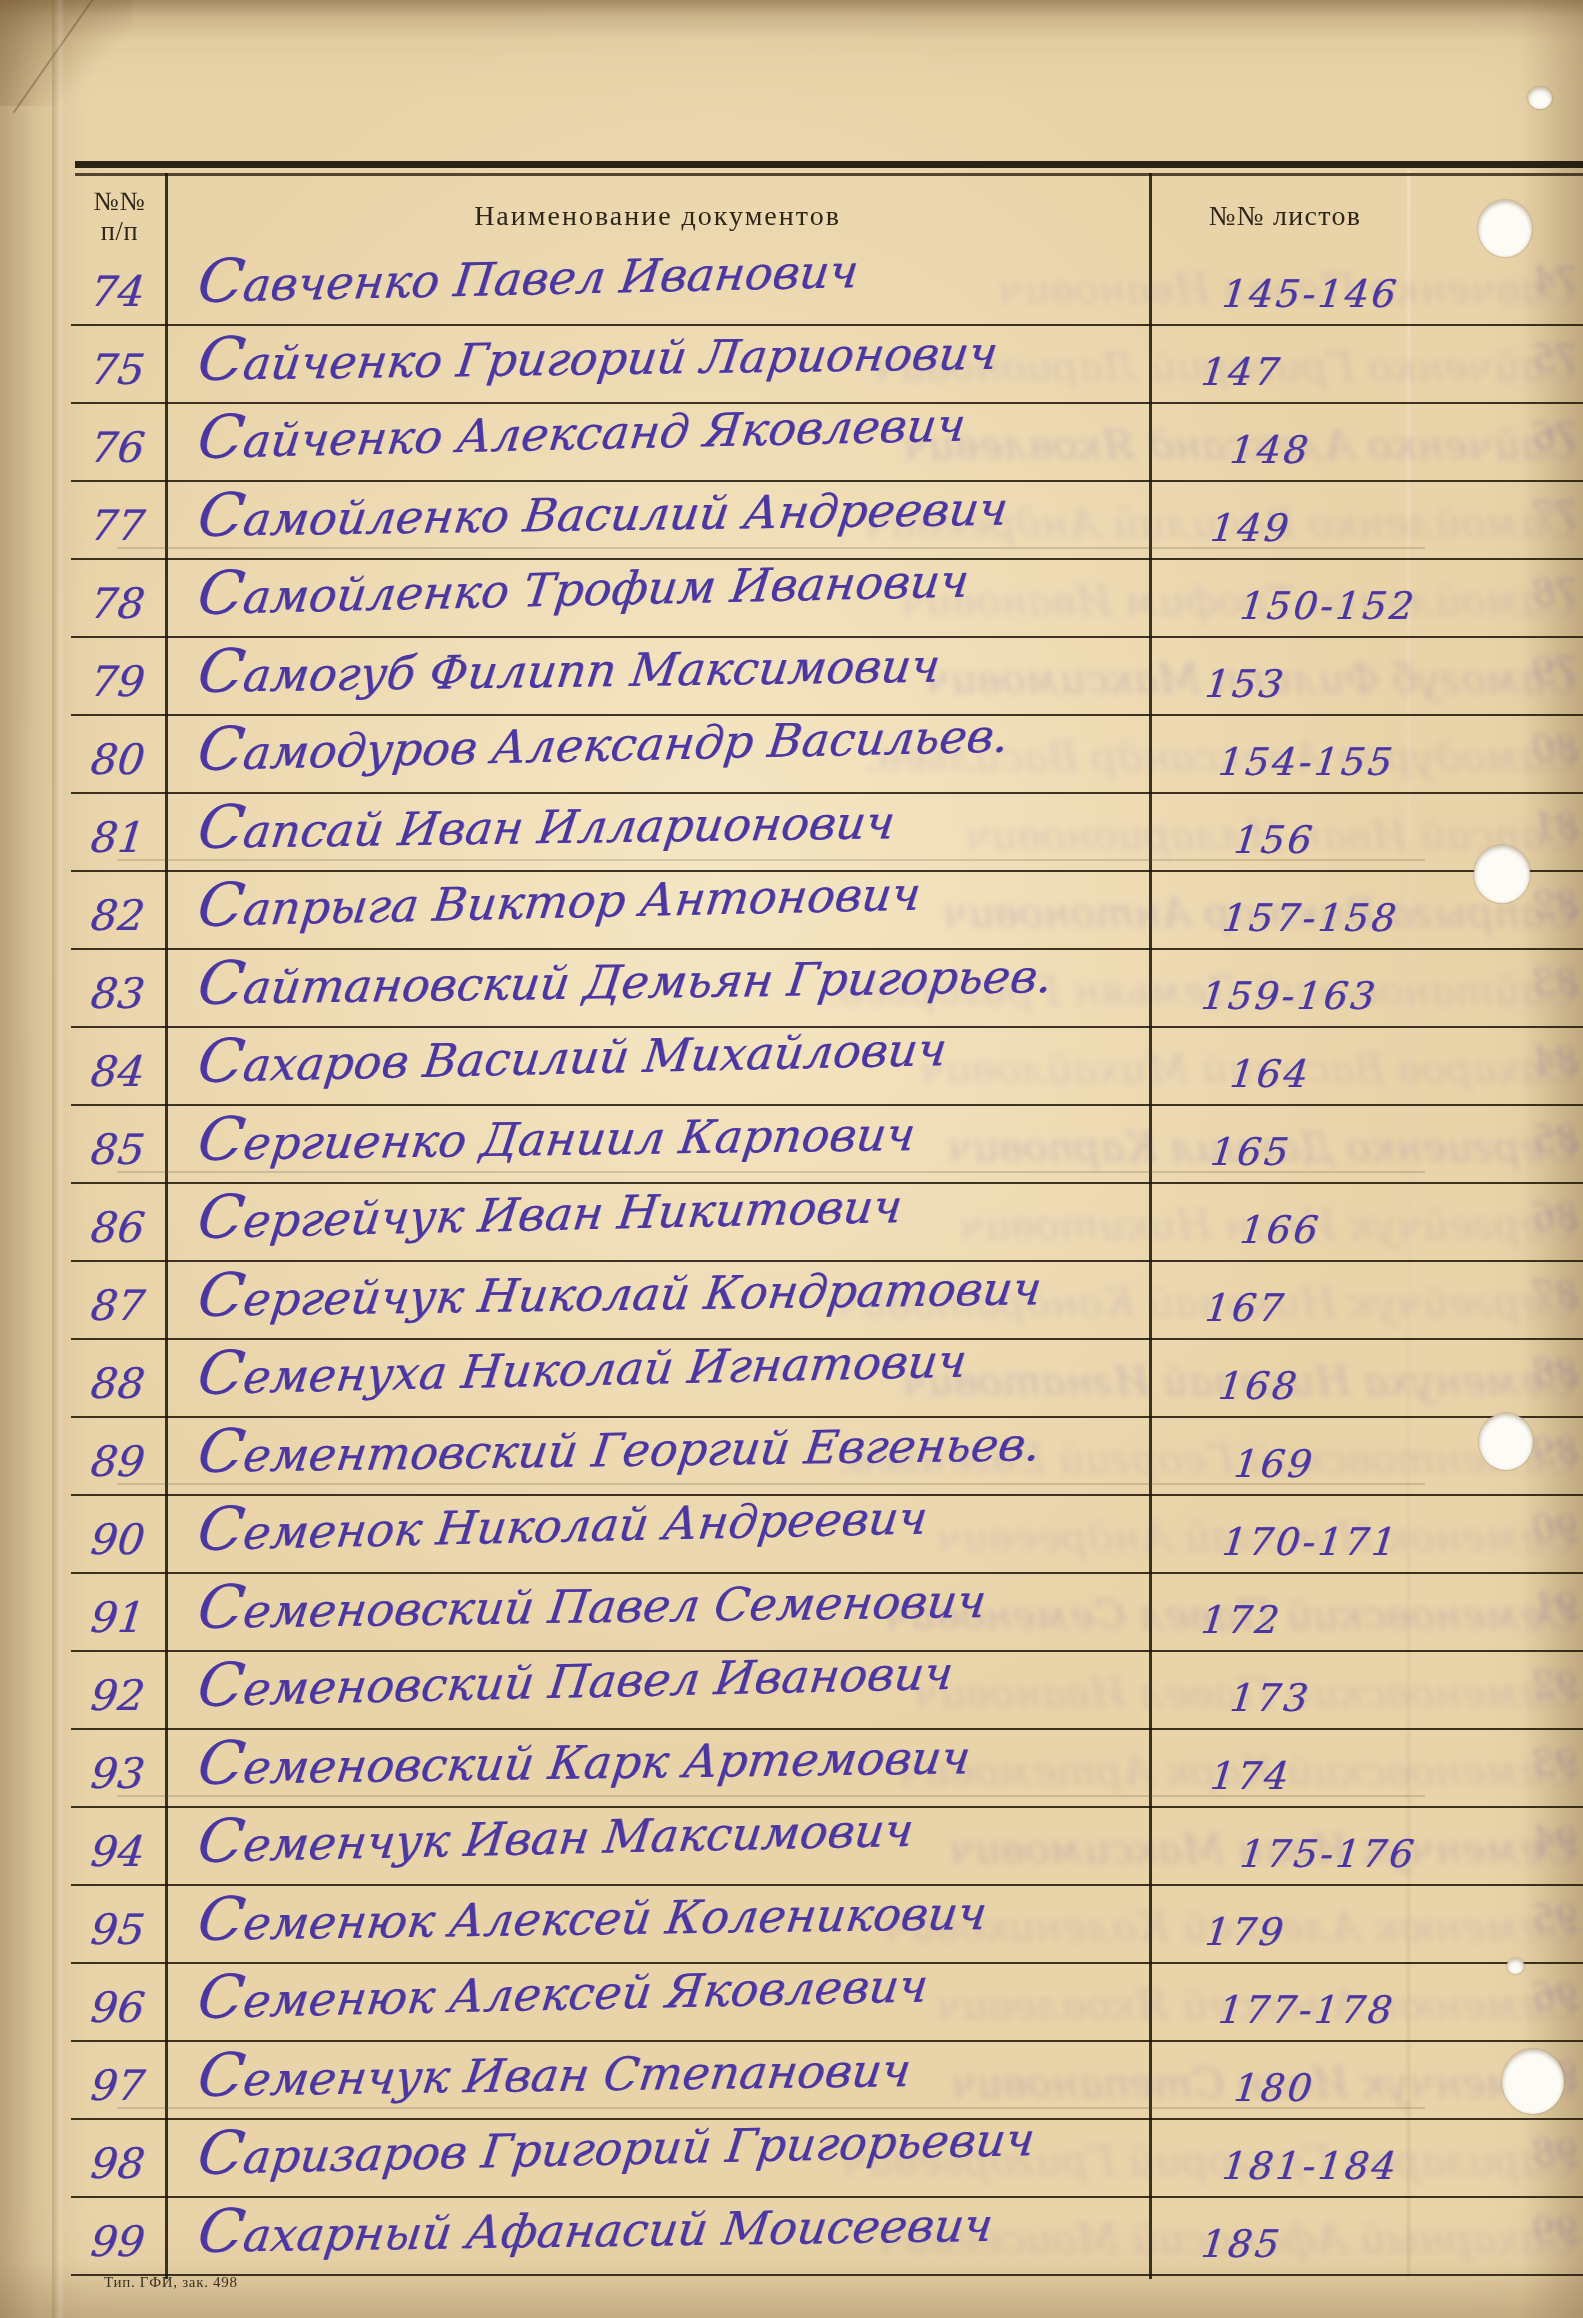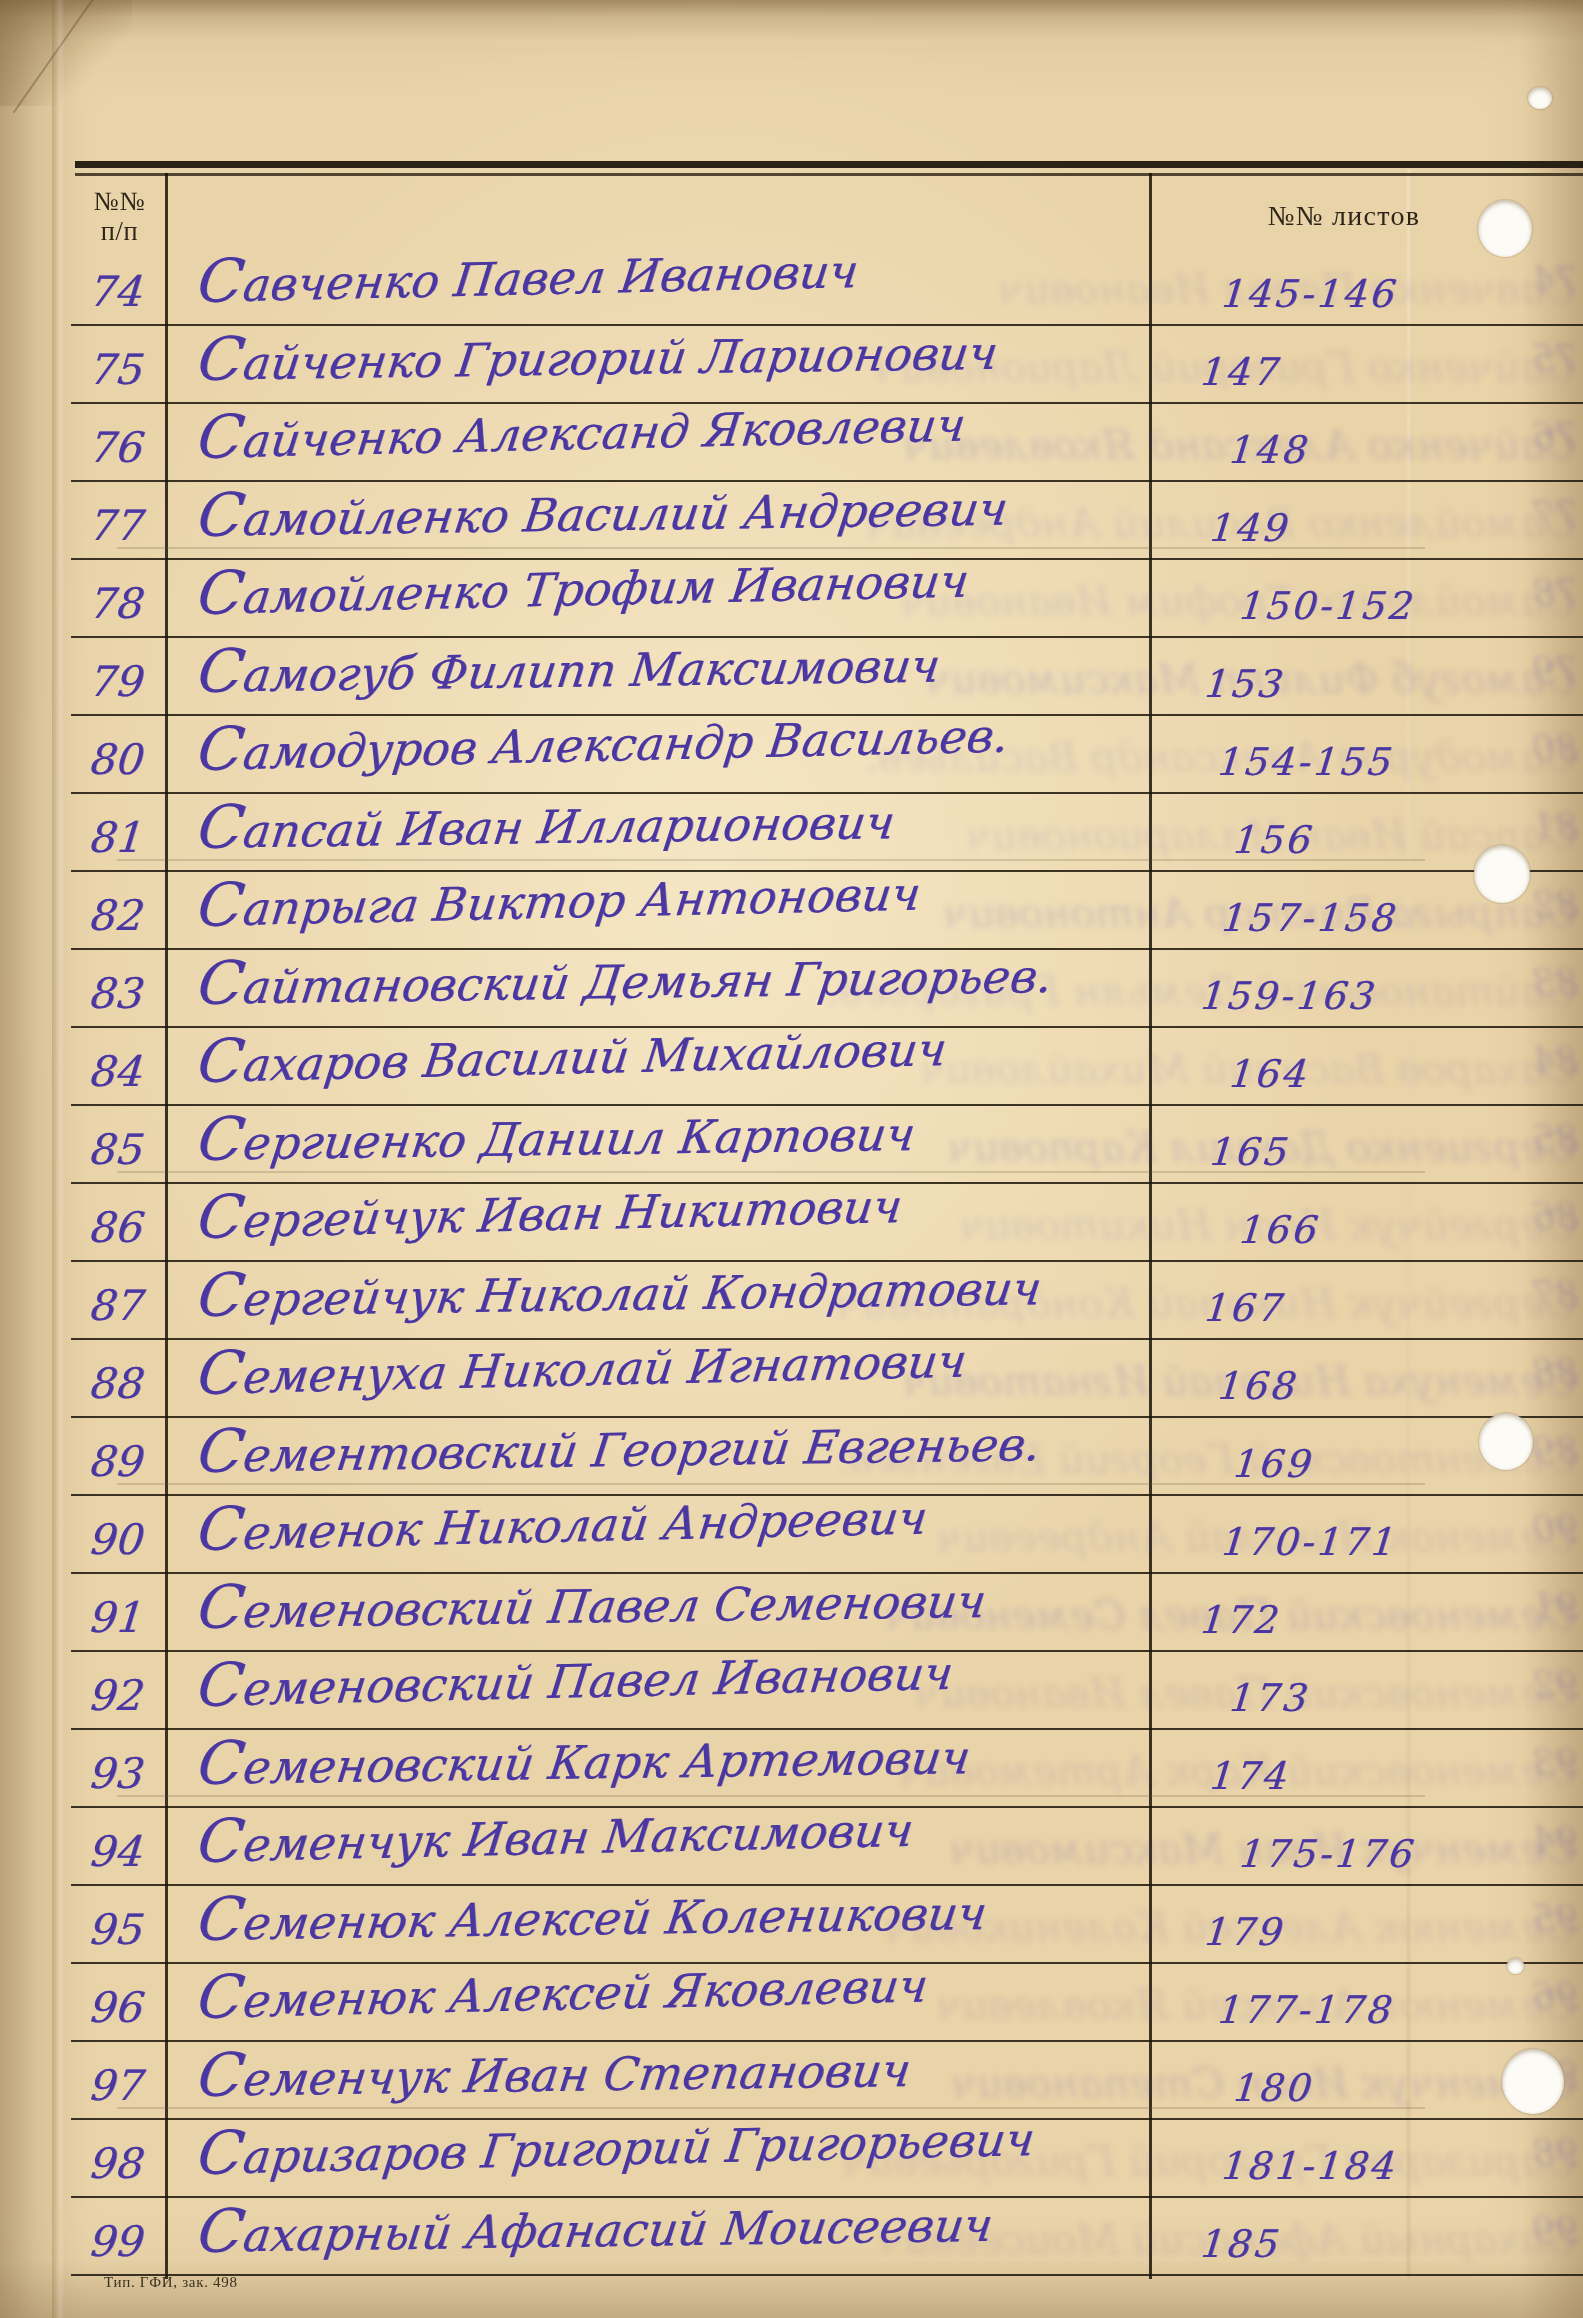--- a/index.html
+++ b/index.html
@@ -30,21 +30,21 @@
   .vline{position:absolute;top:173px;width:3.3px;background:rgba(26,20,10,.85);}
   .vline.a{left:165px;height:2106px;}
   .vline.b{left:1149px;height:2106px;}
 
   
   .hdr{color:#2e261a;}
   .hdr-num{position:absolute;left:73px;width:93px;top:186px;text-align:center;
     font-size:26.4px;line-height:30px;letter-spacing:0.7px;}
   .hdr-name{position:absolute;left:360px;width:595px;top:200px;text-align:center;
     font-size:28px;letter-spacing:2px;}
-  .hdr-sheets{position:absolute;left:1192px;width:304px;top:200px;text-align:center;
+  .hdr-sheets{position:absolute;left:1133px;width:304px;top:200px;text-align:center;
     font-size:28px;letter-spacing:1.3px;}
 
   
   .rows{position:absolute;left:71px;top:248px;right:0;}
   .row{position:relative;display:flex;align-items:flex-end;box-sizing:border-box;
     border-bottom:2.6px solid rgba(28,21,11,.85);}
   .row:nth-child(4n)::after{content:"";position:absolute;left:46px;right:159px;bottom:9.3px;height:1.3px;
     background:rgba(100,88,60,.22);}
   .cell{box-sizing:border-box;padding-bottom:8px;}
   .cell.num{width:94px;display:flex;justify-content:center;}
@@ -93,20 +93,21 @@
 
   <div class="rule-thick"></div>
   <div class="rule-thin"></div>
   <div class="vline a"></div>
   <div class="vline b"></div>
 
   <div class="hdr hdr-num">
     <div>№№</div>
     <div>п/п</div>
   </div>
+  <div class="hdr hdr-name">Наименование документов</div>
   <div class="hdr hdr-sheets">№№ листов</div>
 
   <div class="rows">
     <div class="row" style="height: 78px;">
       <div class="cell num">
         <span class="hw num-text">74</span>
       </div>
       <div class="cell name">
         <span class="hw name-text">Савченко Павел Иванович</span>
       </div>

